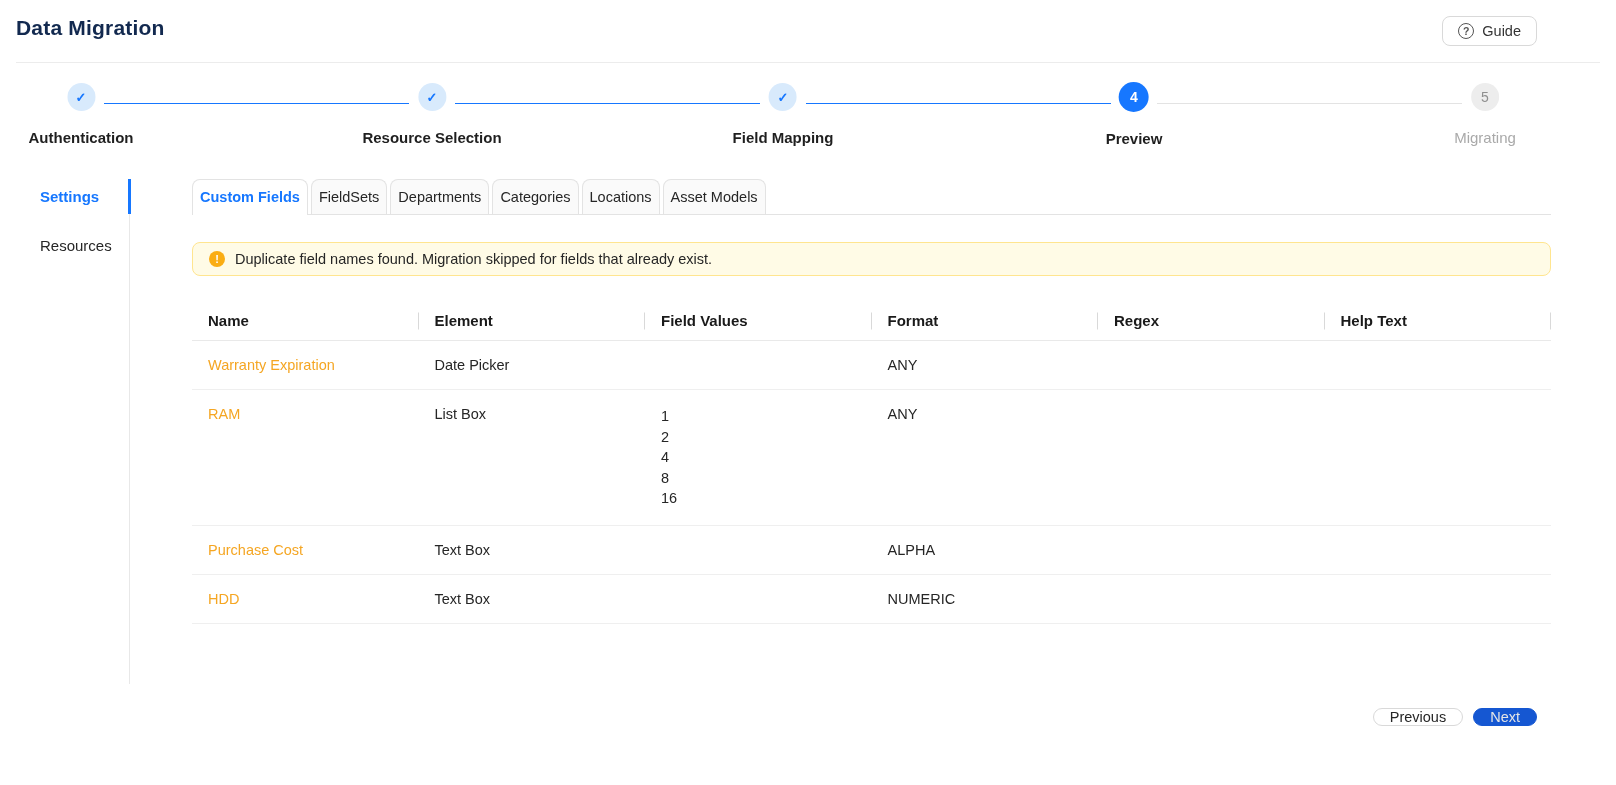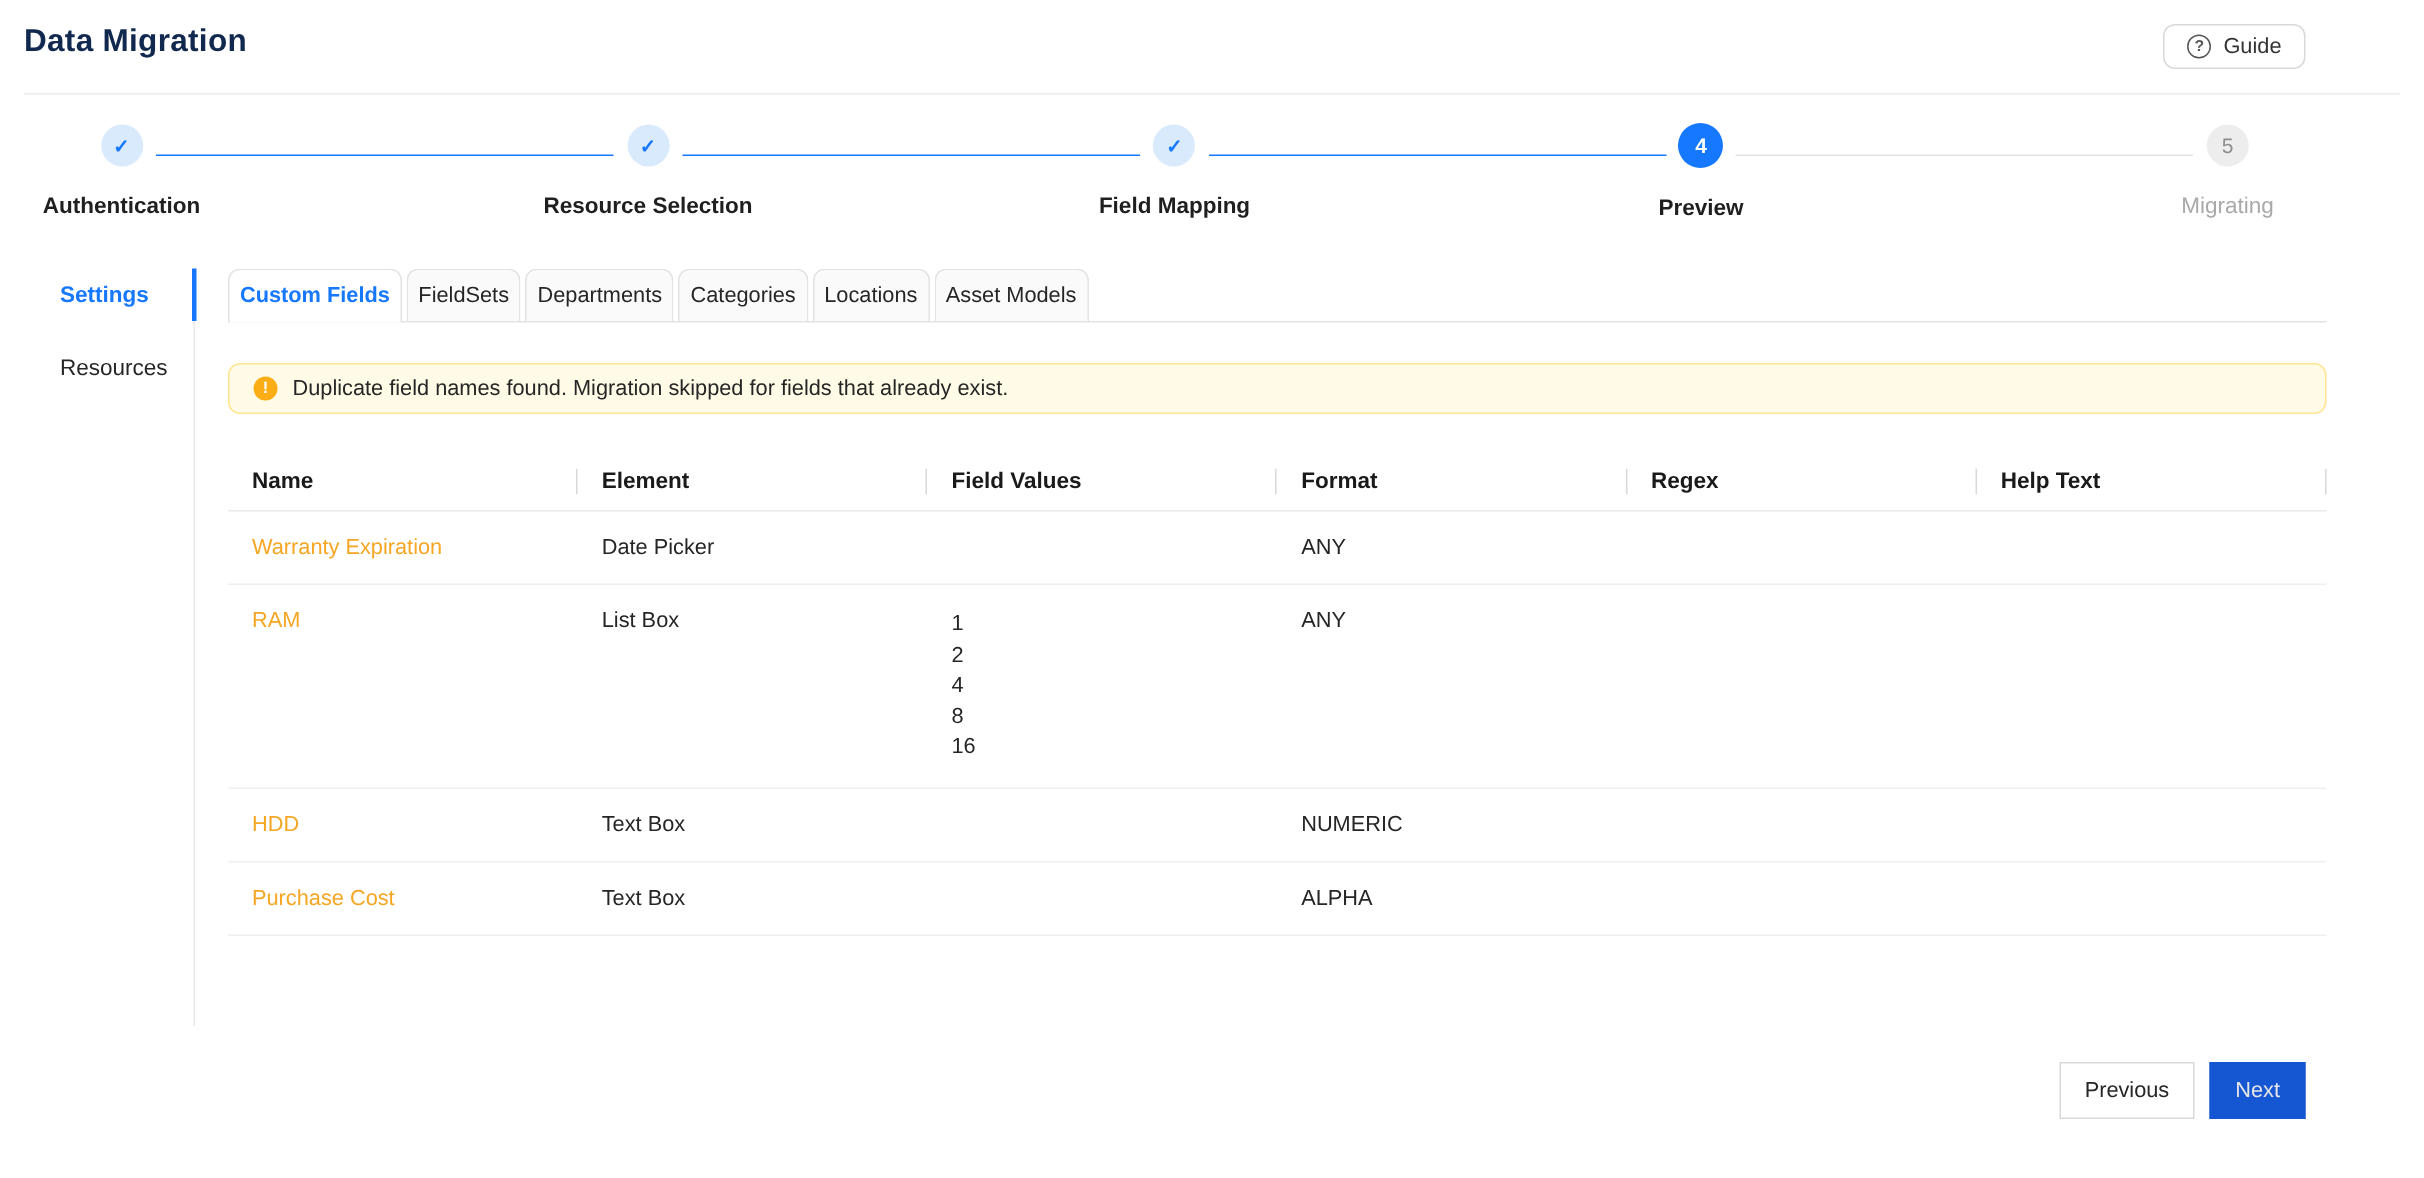--- a/index.html
+++ b/index.html
@@ -24,21 +24,21 @@
   .step { position:absolute; top:8px; transform:translateX(-50%); display:flex; flex-direction:column; align-items:center; }
   .s1 { left:81px; } .s2 { left:432px; } .s3 { left:783px; } .s4 { left:1134px; } .s5 { left:1485px; }
   .circle { width:28px; height:28px; border-radius:50%; display:flex; align-items:center; justify-content:center; font-size:14px; cursor:pointer; }
   .circle.complete { background:var(--complete-bg,#d8eafc); color:var(--accent,#1677ff); font-weight:700; font-size:13px; }
   .circle.active { width:30px; height:30px; background:var(--accent,#1677ff); color:#fff; font-weight:600; margin-top:-1px; }
   .circle.pending { background:var(--pending-bg,#ededed); color:#8f8f8f; }
   .slabel { margin-top:18px; font-size:15px; font-weight:600; color:#1f1f1f; white-space:nowrap; }
   .slabel.pending-label { color:#a9a9a9; font-weight:400; }
 
   
-  .body { display:flex; margin-top:22px; min-height:505px; }
+  .body { display:flex; margin-top:22px; min-height:505px;gap:40px; }
   .sidebar { width:130px; border-right:1px solid #e8e8e8; flex-shrink:0; }
   .side-item { font-size:15px; color:#262626; cursor:pointer; padding:9px 0 9px 40px; margin-bottom:14px; }
   .side-item.active { color:var(--accent,#1677ff); font-weight:700; border-right:3px solid var(--accent,#1677ff); margin-right:-2px; }
   .main { flex:1; margin-left:22px; margin-right:65px; }
 
   
   .tabs { display:flex; gap:3px; border-bottom:1px solid #e3e3e3; }
   .tab { padding:9px 7px; font-size:14.5px; color:#262626; background:#fafafa; border:1px solid #e3e3e3; border-bottom:none; border-radius:8px 8px 0 0; cursor:pointer; position:relative; white-space:nowrap; }
   .tab.active { background:#fff; color:var(--accent,#1677ff); font-weight:700; }
   .tab.active::after { content:""; position:absolute; left:0; right:0; bottom:-1px; height:1px; background:#fff; }
@@ -59,21 +59,21 @@
   .pagination { display:flex; justify-content:flex-end; align-items:center; padding:17px 16px 18px; border-bottom:1px solid #efefef; font-size:14.5px; color:#262626; }
   .rpp-label { margin-right:14px; }
   .rpp-select { display:inline-flex; align-items:center; gap:5px; margin-right:24px; cursor:pointer; }
   .caret { font-size:11px; color:#555; }
   .range { margin-right:40px; }
   .chev { font-size:22px; color:#c8c8c8; line-height:1; padding:0 4px; cursor:pointer; user-select:none; }
   .chev.right { margin-left:26px; }
 
   
   .footer { display:flex; justify-content:flex-end; gap:10px; padding:24px 79px 0 0; }
-  .btn { font-size:14.5px; border-radius:0; padding:10px 16px; cursor:pointer; font-family:inherit; }
+  .btn { font-size:14.5px; border-radius:10px; padding:0 16px; cursor:pointer; font-family:inherit; }
   .btn.secondary { background:#fff; border:1px solid #d9d9d9; color:#262626; }
   .btn.primary { background:var(--primary-btn,#1557d2); border:1px solid var(--primary-btn,#1557d2); color:#e5e5e5; }
 </style>
 </head>
 <body>
 
 <div class="topbar">
   <div class="page-title">Data Migration</div>
   <button class="guide-btn">
     <span class="qmark">?</span>
@@ -165,32 +165,32 @@
             <div class="fv-line">2</div>
             <div class="fv-line">4</div>
             <div class="fv-line">8</div>
             <div class="fv-line">16</div>
           </td>
           <td>ANY</td>
           <td></td>
           <td></td>
         </tr>
         <tr>
+          <td><a class="name-link">Purchase Cost</a></td>
+          <td>Text Box</td>
+          <td></td>
+          <td>ALPHA</td>
+          <td></td>
+          <td></td>
+        </tr>
+        <tr>
           <td><a class="name-link">HDD</a></td>
           <td>Text Box</td>
           <td></td>
           <td>NUMERIC</td>
-          <td></td>
-          <td></td>
-        </tr>
-        <tr>
-          <td><a class="name-link">Purchase Cost</a></td>
-          <td>Text Box</td>
-          <td></td>
-          <td>ALPHA</td>
           <td></td>
           <td></td>
         </tr>
       </tbody>
     </table>
 
   </main>
 </div>
 
 <div class="footer">

